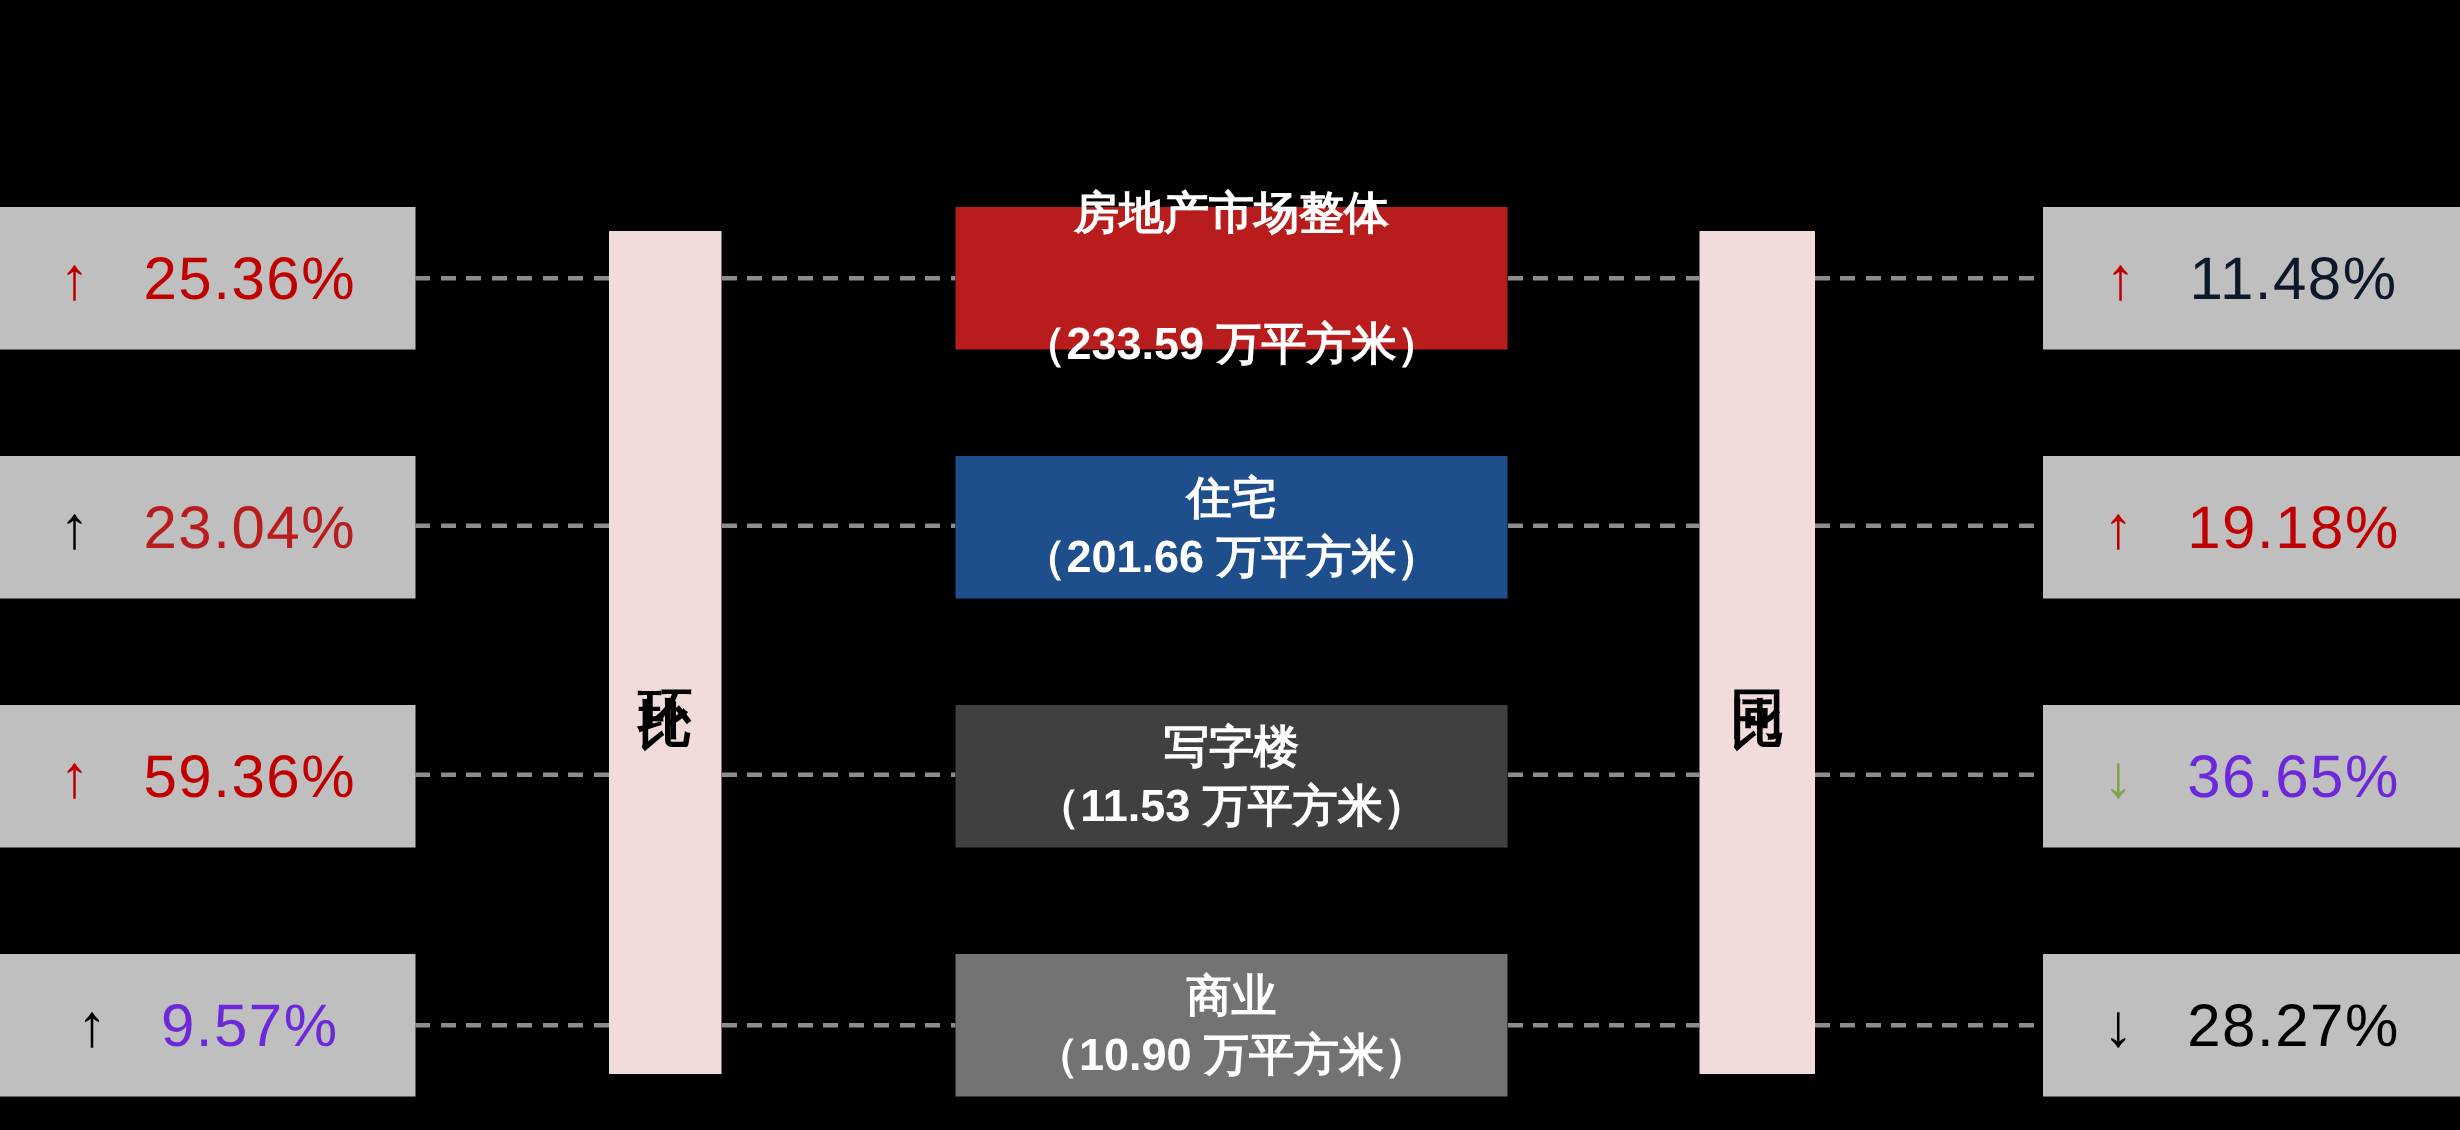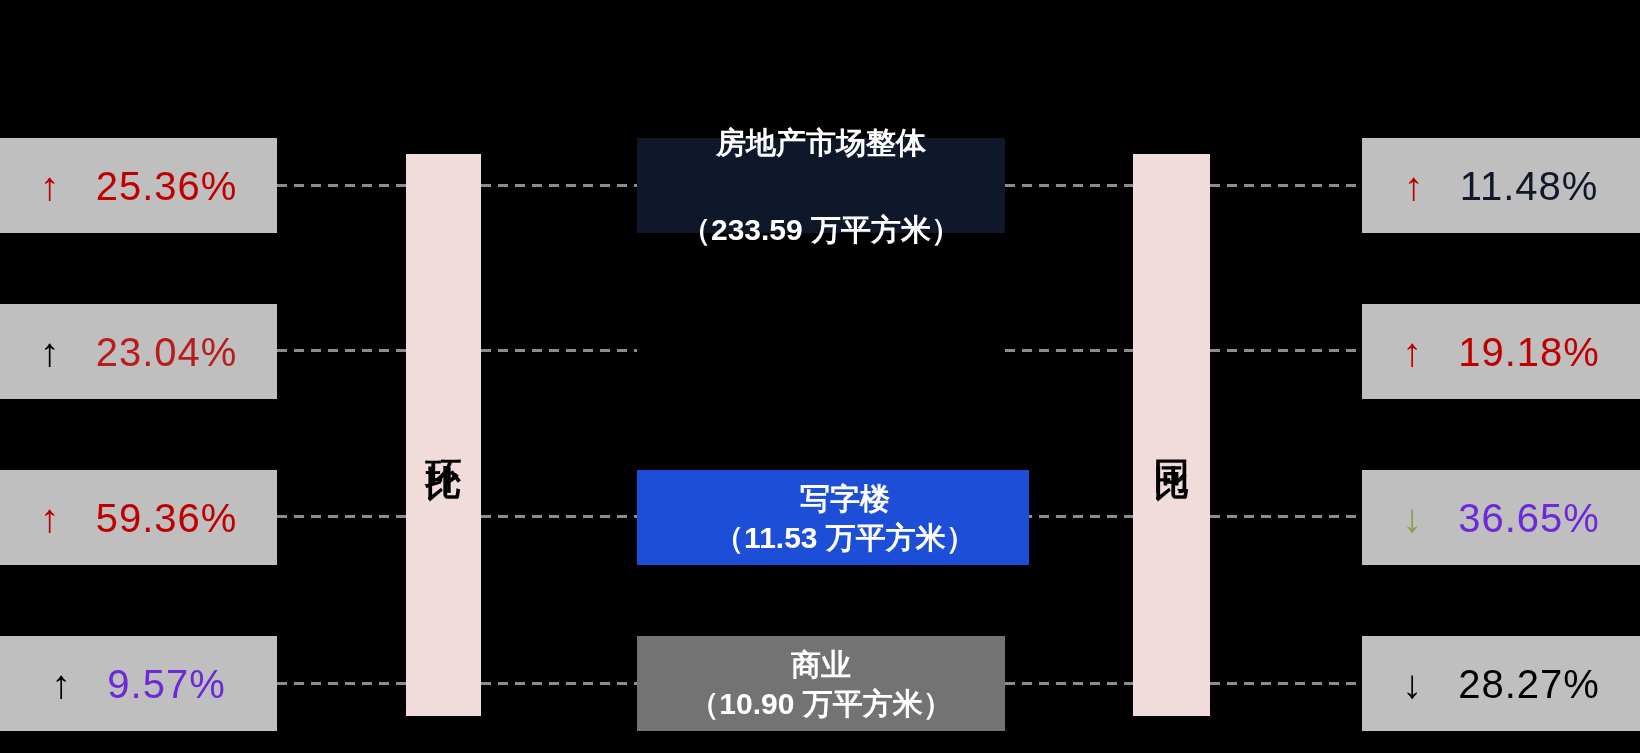--- a/index.html
+++ b/index.html
@@ -90,43 +90,47 @@
 
   <div class="dash d4 sA"></div>
   <div class="dash d4 sB"></div>
   <div class="dash d4 sC"></div>
   <div class="dash d4 sD"></div>
 
   <div class="box gray-box left r1" style="background-color: rgb(191, 191, 191);">
     <span class="arrow" style="color: rgb(192, 0, 0);">↑</span>
     <span class="pct" style="color: rgb(192, 0, 0);">25.36%</span>
   </div>
-  <div class="box blue-box r1" style="background-color: #0f172a; gap: 48px;">
+  <div class="box blue-box r1" style="background-color: #b91c1c; gap: 48px;">
     <div class="title">房地产市场整体</div>
     <div class="subtitle">（233.59 万平方米）</div>
   </div>
   <div class="box gray-box right r1" style="background-color: rgb(191, 191, 191);">
     <span class="arrow" style="color: rgb(192, 0, 0);">↑</span>
     <span class="pct" style="color: #0f172a;">11.48%</span>
   </div>
 
   <div class="box gray-box left r2" style="background-color: rgb(191, 191, 191);">
     <span class="arrow" style="color: rgb(0, 0, 0);">↑</span>
     <span class="pct" style="color: #b91c1c;">23.04%</span>
   </div>
+  <div class="box blue-box r2" style="background-color: rgb(31, 78, 140);">
+    <div class="title">住宅</div>
+    <div class="subtitle">（201.66 万平方米）</div>
+  </div>
   <div class="box gray-box right r2" style="background-color: rgb(191, 191, 191);">
     <span class="arrow" style="color: rgb(192, 0, 0);">↑</span>
     <span class="pct" style="color: rgb(192, 0, 0);">19.18%</span>
   </div>
 
   <div class="box gray-box left r3" style="background-color: rgb(191, 191, 191);">
     <span class="arrow" style="color: rgb(192, 0, 0);">↑</span>
     <span class="pct" style="color: rgb(192, 0, 0);">59.36%</span>
   </div>
-  <div class="box blue-box r3" style="background-color: #1d4ed8; padding-left: 24px;">
+  <div class="box blue-box r3" style="background-color: #404040;">
     <div class="title">写字楼</div>
     <div class="subtitle">（11.53 万平方米）</div>
   </div>
   <div class="box gray-box right r3" style="background-color: rgb(191, 191, 191);">
     <span class="arrow" style="color: rgb(132, 162, 76);">↓</span>
     <span class="pct" style="color: #6d28d9;">36.65%</span>
   </div>
 
   <div class="box gray-box left r4" style="background-color: rgb(191, 191, 191);">
     <span class="arrow" style="color: rgb(0, 0, 0);">↑</span>

